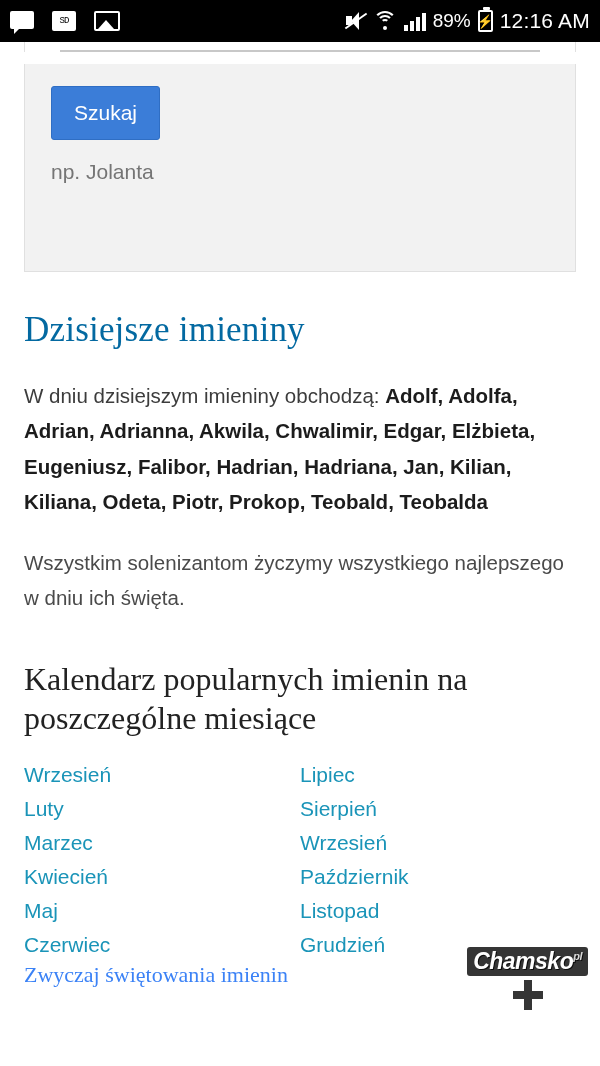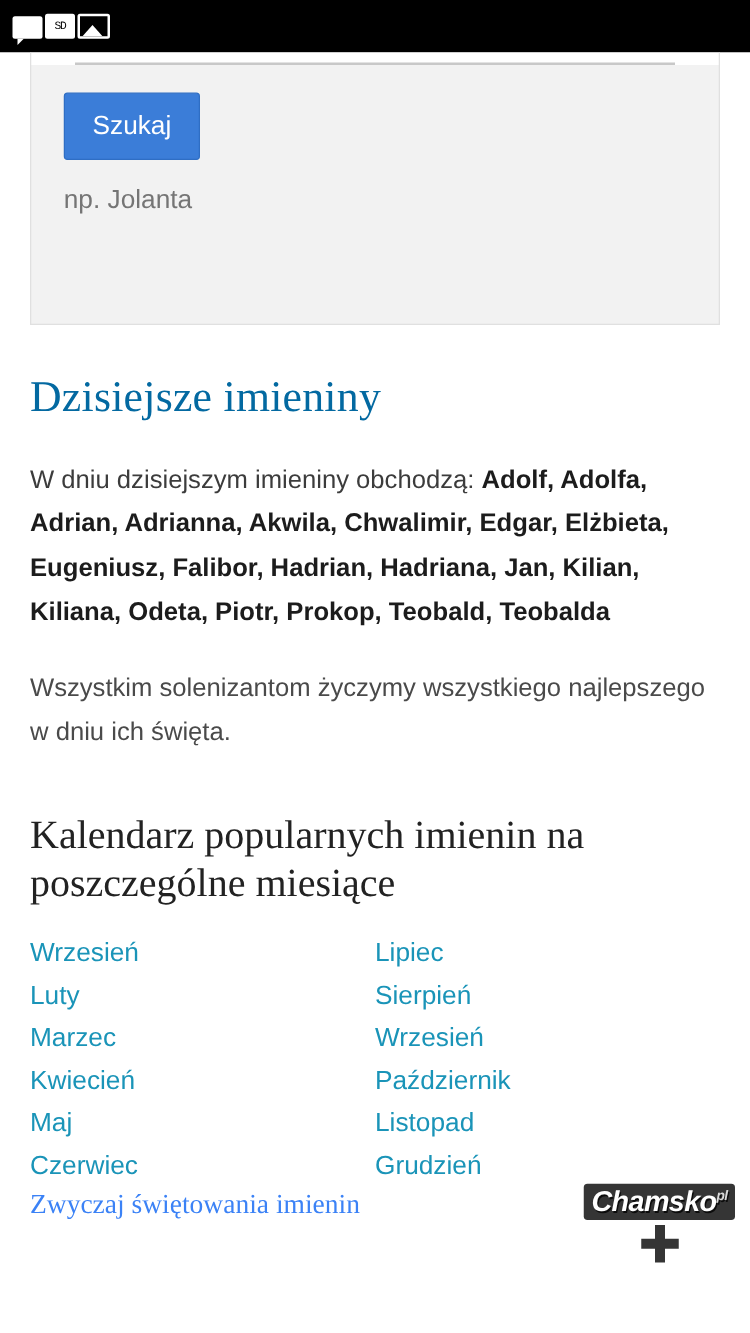--- a/index.html
+++ b/index.html
@@ -15,21 +15,21 @@
   .statusbar {
     position: relative;
     width: 600px;
     height: 42px;
     background: #000000;
     display: flex;
     align-items: center;
     padding: 0 10px;
     color: #ffffff;
   }
-  .sb-left { display: flex; align-items: flex-end; gap: 2px; }
+  .sb-left { display: flex; align-items: flex-start; gap: 18px; }
   .sb-right { margin-left: auto; display: flex; align-items: center; gap: 7px; }
 
   .ic-msg {
     width: 24px; height: 18px; background: #ffffff; border-radius: 2px;
     position: relative;
   }
   .ic-msg:after {
     content: ""; position: absolute; left: 4px; bottom: -5px;
     border-left: 5px solid #ffffff; border-bottom: 5px solid transparent;
   }
@@ -91,21 +91,21 @@
   }
   .ic-batt .bolt { color: #ffffff; font-size: 13px; line-height: 1; }
   .sb-time { font-size: 21px; letter-spacing: 0.2px; }
 
   
   .page {
     position: relative;
     width: 600px;
     height: 1024px;
     background: #ffffff;
-    padding: 0 24px;
+    padding: 12px 24px;
     overflow: hidden;
   }
 
   
   .search-panel {
     margin-top: 10px;
     background: #f2f2f2;
     border: 1px solid #e0e0e0;
     border-top: none;
     height: 208px;
@@ -218,20 +218,44 @@
   .wm-mark:after  { left: 0; top: 11px; width: 30px; height: 8px; }
 </style>
 </head>
 <body>
 
 <div class="statusbar">
   <div class="sb-left">
     <span class="ic-msg"></span>
     <span class="ic-sd">SD</span>
     <span class="ic-img"></span>
+  </div>
+  <div class="sb-right">
+    <span class="ic-mute">
+      <span class="spk"></span>
+        <span class="cone"></span>
+        <span class="slash"></span>
+    </span>
+    <span class="ic-wifi">
+      <span class="a1"></span>
+        <span class="a2"></span>
+        <span class="a3"></span>
+        <span class="dot"></span>
+    </span>
+    <span class="ic-sig">
+        <i></i>
+        <i></i>
+        <i></i>
+        <i></i>
+      </span>
+    <span class="sb-batt-pct">89%</span>
+    <span class="ic-batt">
+      <span class="bolt">⚡</span>
+    </span>
+    <span class="sb-time">12:16 AM</span>
   </div>
 </div>
 
 <div class="page">
 
   <div class="search-input-stub"></div>
   <div class="search-input-line"></div>
 
   <div class="search-panel">
     <div class="btn-szukaj">Szukaj</div>

